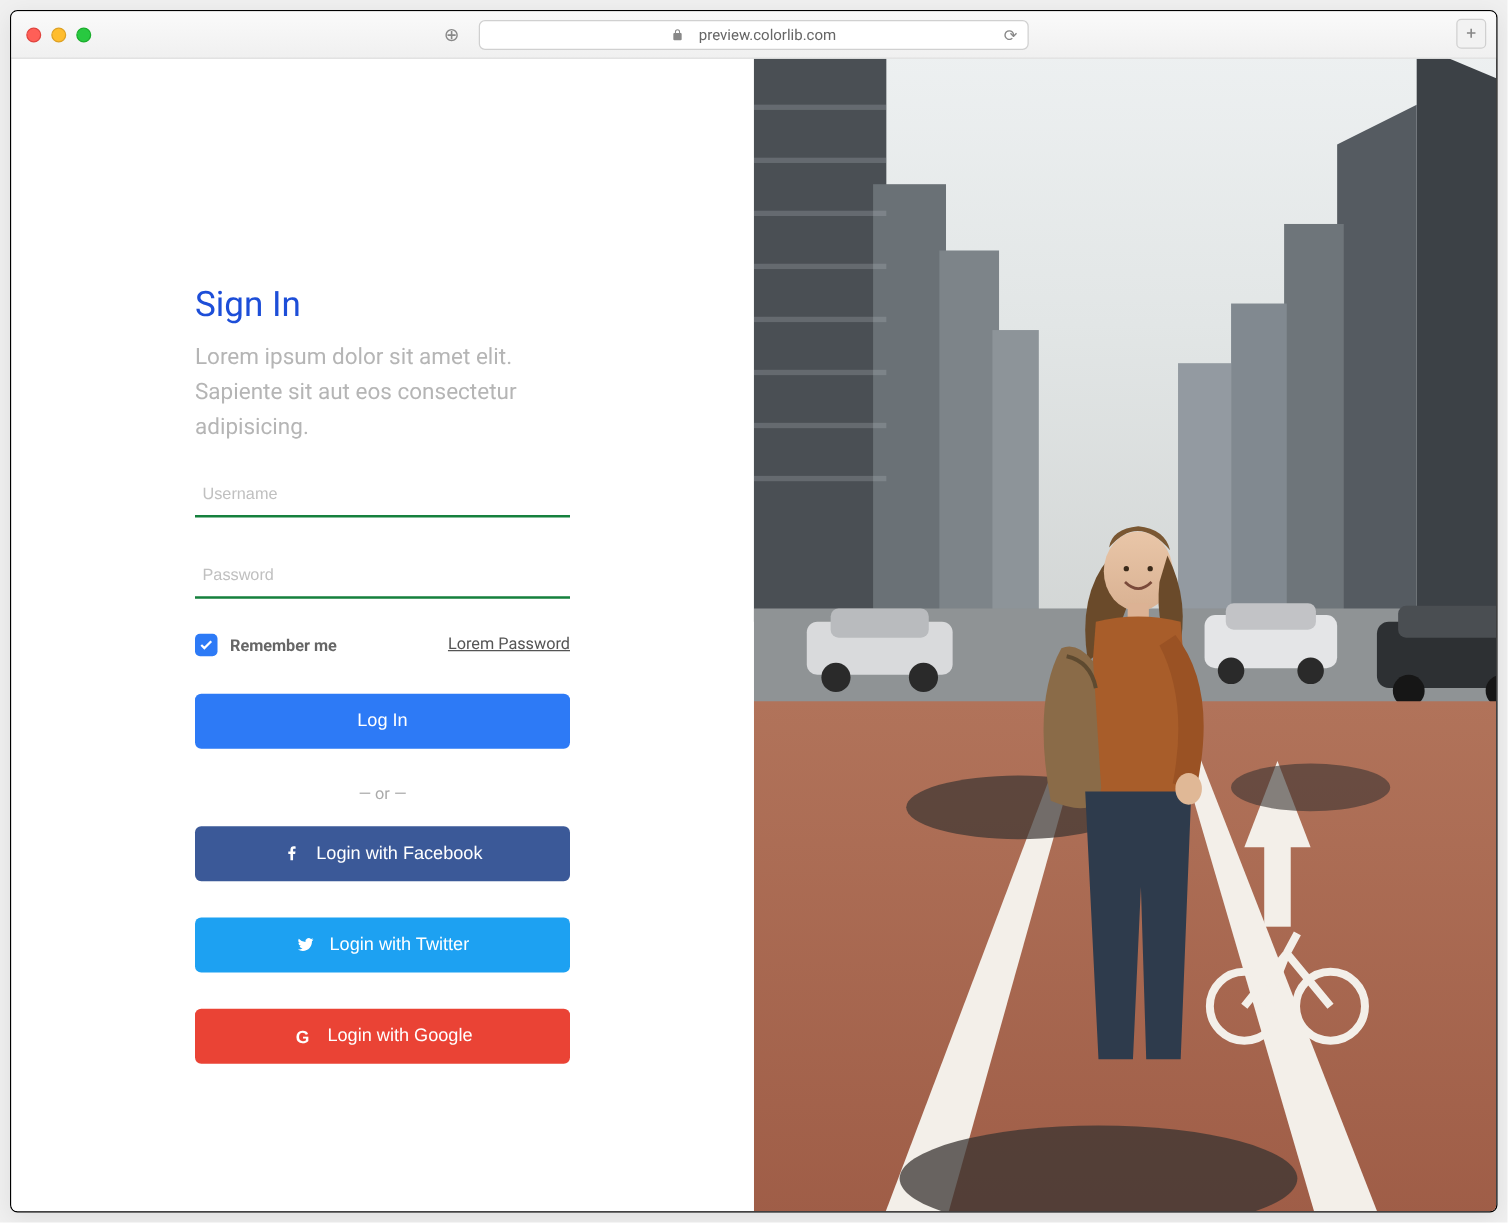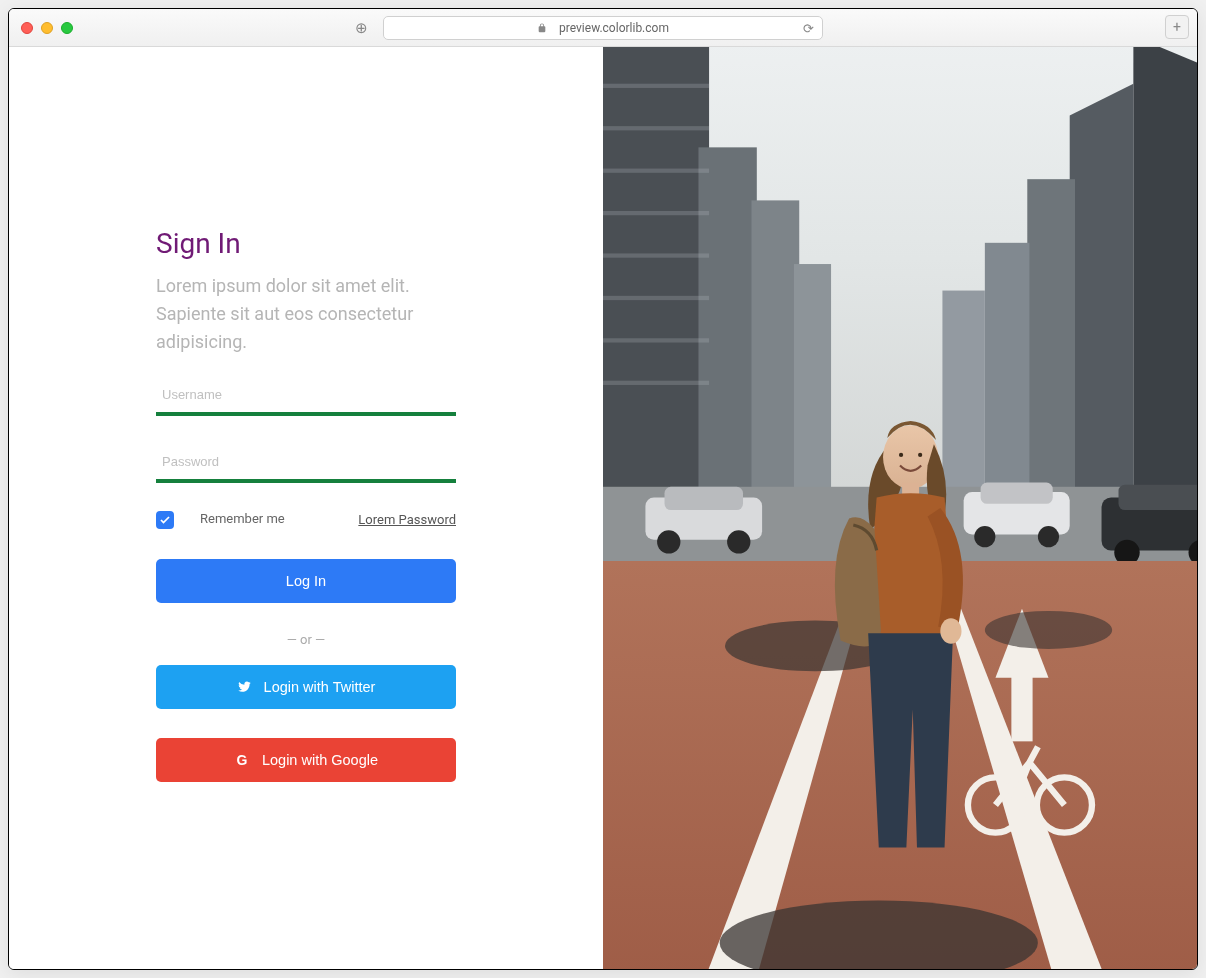--- a/index.html
+++ b/index.html
@@ -94,50 +94,50 @@
   align-items: flex-start;
   justify-content: center;
 }
 .form {
   width: 300px;
   margin-top: 180px;
 }
 .heading {
   font-size: 28px;
   font-weight: 400;
-  color: #701a75;
+  color: #1d4ed8;
   margin-bottom: 12px;
 }
 .sub {
   font-size: 18px;
   color: #b5b5b5;
   line-height: 1.55;
   margin-bottom: 21px;
 }
 .field {
   margin-bottom: 28px;
 }
 .field input {
   width: 100%;
   border: none;
-  border-bottom: 4px solid #15803d;
+  border-bottom: 2px solid #15803d;
   padding: 10px 6px 10px 6px;
   font-size: 13px;
   color: #444;
   outline: none;
   background: transparent;
 }
 .field input::placeholder { color: #c0c0c0; }
 .row {
   display: flex;
   align-items: center;
   justify-content: space-between;
   margin: 18px 0 30px;
 }
-.chk { display: flex; align-items: flex-start; gap: 26px; }
+.chk { display: flex; align-items: flex-end; gap: 10px; font-weight: bold; }
 .box {
   width: 18px; height: 18px;
   background: #2d7af6;
   border-radius: 4px;
   display: flex; align-items: center; justify-content: center;
   color: #fff;
 }
 .box svg { width: 12px; height: 12px; }
 .chk-label { font-size: 13px; color: #666; }
 .forgot { font-size: 13px; color: #555; text-decoration: underline; cursor: pointer; }
@@ -228,20 +228,26 @@
           </div>
           <span class="forgot">Lorem Password</span>
         </div>
 
         <button class="btn btn-primary">
           <span>Log In</span>
         </button>
 
         <div class="sep">— or —</div>
 
+        <button class="btn btn-fb">
+          <svg viewBox="0 0 24 24">
+              <path d="M13.5 21v-8h2.7l.4-3.2h-3.1V7.8c0-.9.25-1.55 1.6-1.55h1.7V3.4c-.3-.04-1.3-.13-2.5-.13-2.47 0-4.16 1.5-4.16 4.27V9.8H7.4V13h2.74v8h3.36z"></path>
+            </svg>
+          <span>Login with Facebook</span>
+        </button>
 
         <button class="btn btn-tw">
           <svg viewBox="0 0 24 24">
               <path d="M22 5.9c-.74.33-1.54.55-2.37.65a4.14 4.14 0 0 0 1.82-2.29 8.27 8.27 0 0 1-2.62 1 4.13 4.13 0 0 0-7.03 3.77A11.72 11.72 0 0 1 3.3 4.75a4.13 4.13 0 0 0 1.28 5.51c-.66-.02-1.28-.2-1.83-.5v.05a4.13 4.13 0 0 0 3.31 4.05c-.6.16-1.24.18-1.86.07a4.14 4.14 0 0 0 3.86 2.87A8.3 8.3 0 0 1 2 18.52 11.7 11.7 0 0 0 8.34 20.4c7.6 0 11.76-6.3 11.76-11.76l-.01-.54A8.4 8.4 0 0 0 22 5.9z"></path>
             </svg>
           <span>Login with Twitter</span>
         </button>
 
         <button class="btn btn-gg">
           <span class="gg-icon">G</span>

